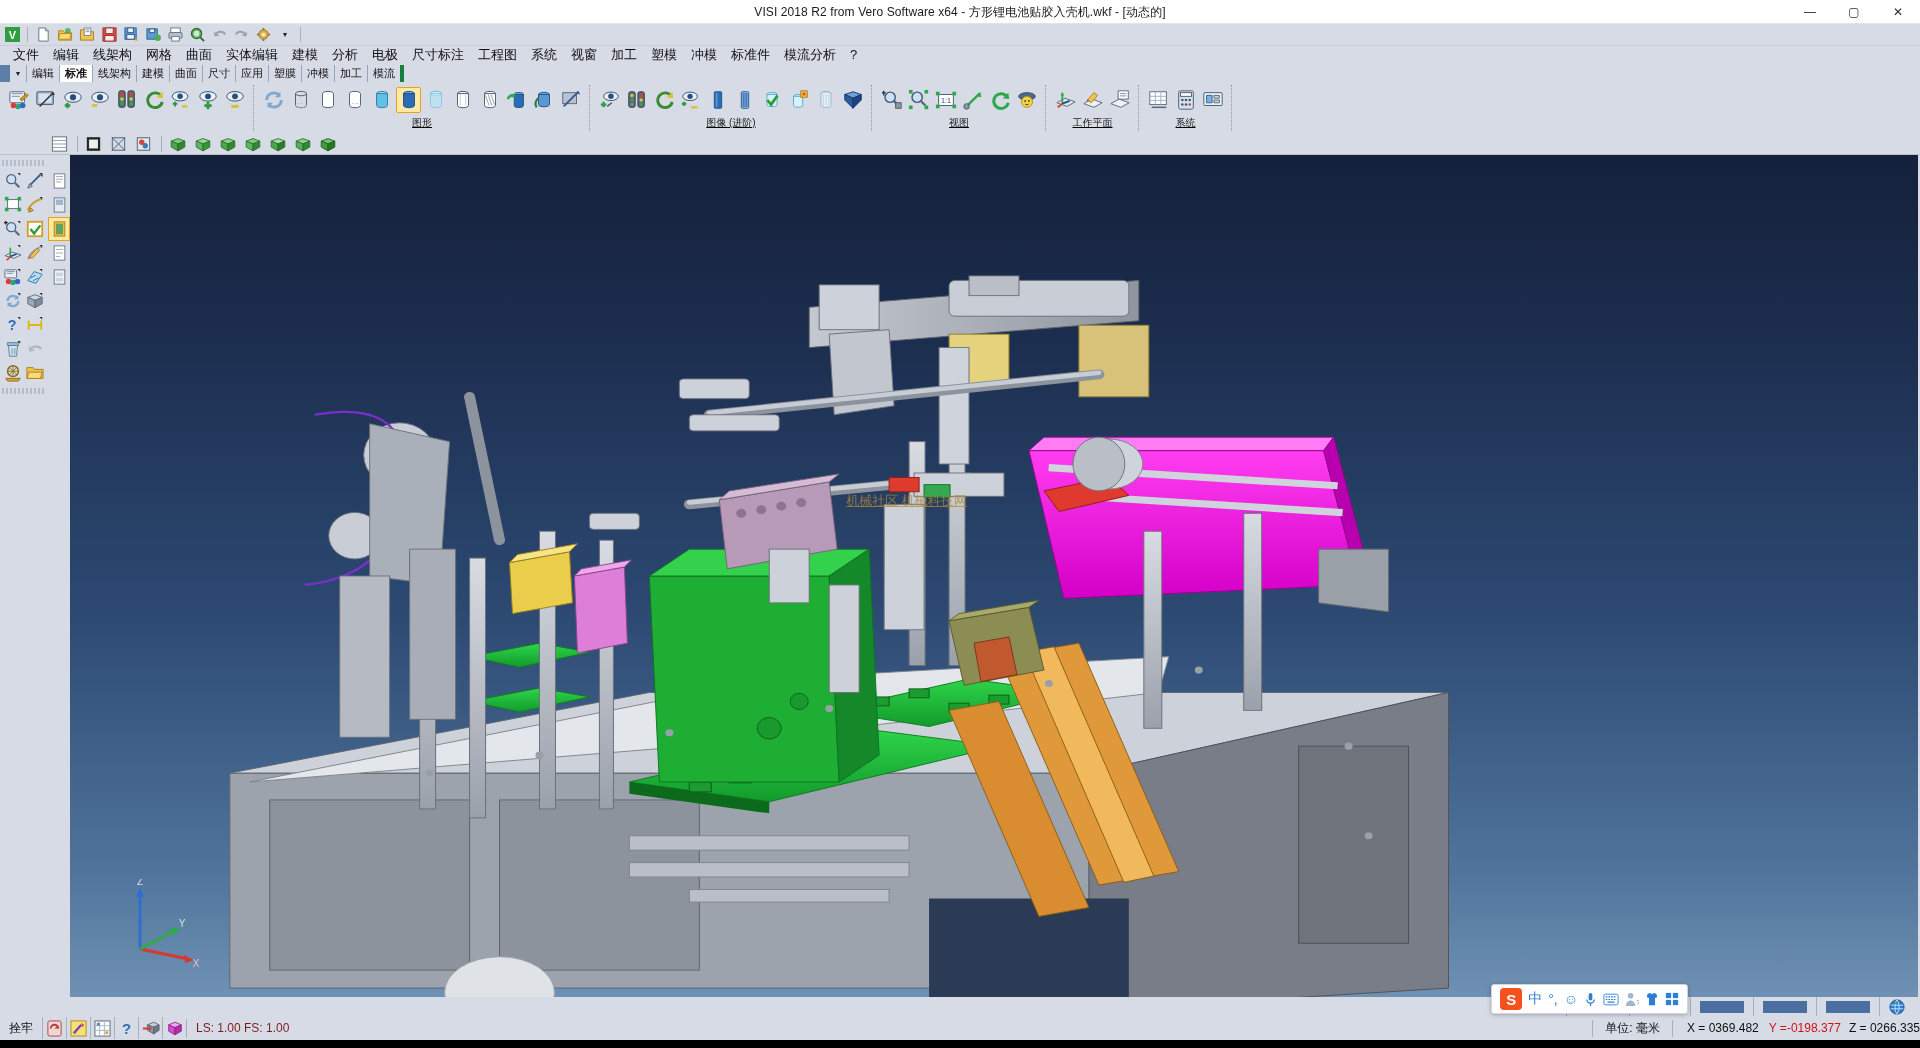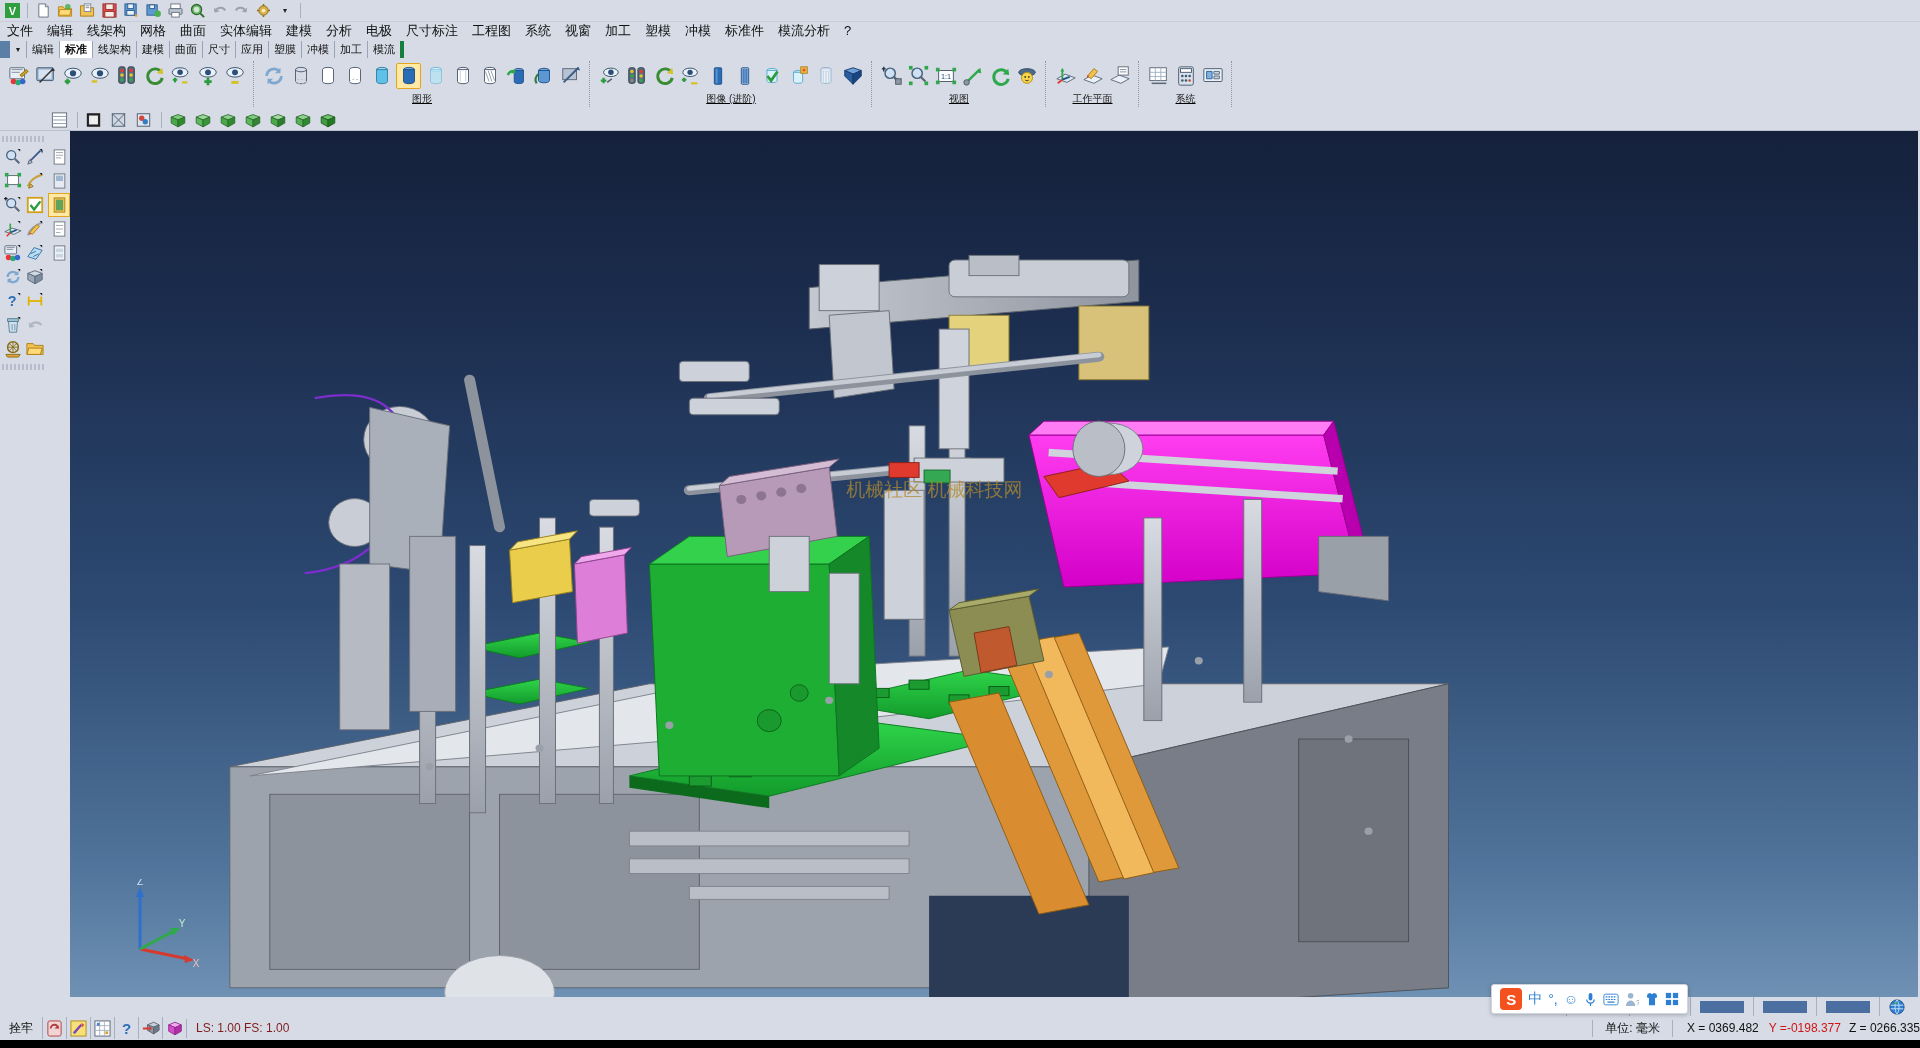--- a/index.html
+++ b/index.html
@@ -34,21 +34,21 @@
   }
   .qat-ico {
     width: 20px; height: 19px; display: flex; align-items: center; justify-content: center;
     font-size: 12px; line-height: 1;
   }
   .qat-sep { width: 1px; height: 15px; background: #a8b0c0; margin: 0 3px; }
 
   
   .menubar {
     height: 19px; background: #d6dbe6; display: flex; align-items: center;
-    padding-left: 0; flex: none;
+    padding-left: 6px; flex: none;
   }
   .menu-item {
     font-size: 13px; color: #111; padding: 1px 7px 2px 7px; line-height: 16px;
     font-family: "Liberation Sans", sans-serif; white-space: nowrap;
   }
 
   
   .tabstrip {
     height: 17px; background: #d6dbe6; display: flex; align-items: stretch;
     padding-left: 0px; flex: none;
@@ -117,22 +117,22 @@
 
   
   .canvaswrap { flex: 1; position: relative; min-width: 0; padding: 0 2px 0 0; }
   .canvas {
     position: absolute; inset: 0 2px 0 0;
     background: linear-gradient(180deg,#15213b 0%,#1b2c4d 20%,#2d4a73 55%,#50749b 85%,#6f91b4 100%);
     overflow: hidden;
   }
   .axis { position: absolute; left: 40px; bottom: 28px; width: 90px; height: 90px; }
   .wm {
-    position: absolute; left: 42%; top: 40%; font-size: 19px; color: #b08a2e;
-    opacity: .75; font-family: "Liberation Sans", sans-serif;
+    position: absolute; left: 42%; top: 40%; font-size: 13px; color: #b08a2e;
+    opacity: .75; font-family: "Liberation Sans", sans-serif; text-decoration: underline;
   }
 
   
   .statuswrap { flex: none; background: #d6dbe6; }
   .statusrow1 {
     height: 19px; display: flex; align-items: center; justify-content: flex-end;
     padding-right: 6px; font-size: 11px; color: #111; gap: 0;
   }
   .statusrow2 {
     height: 24px; display: flex; align-items: center;
@@ -166,20 +166,28 @@
   .ime-logo {
     width: 22px; height: 22px; background: #f4511e; border-radius: 4px; color: #fff;
     font-size: 15px; font-weight: bold; display: flex; align-items: center; justify-content: center;
   }
 </style>
 </head>
 <body>
 
 <div class="app">
 
+  <div class="titlebar">
+    <div class="title-text">VISI 2018 R2 from Vero Software x64 - 方形锂电池贴胶入壳机.wkf - [动态的]</div>
+    <div class="win-btns">
+      <div class="win-btn">—</div>
+      <div class="win-btn">▢</div>
+      <div class="win-btn close">✕</div>
+    </div>
+  </div>
 
   <div class="qat">
     <div class="qat-ico">
       <svg width="15" height="15" viewBox="0 0 15 15">
           <rect x="0" y="0" width="15" height="15" fill="#2e9e3e"></rect>
           <text x="7.5" y="12" font-size="11" font-family="Liberation Sans" fill="#fff" text-anchor="middle" font-weight="bold">V</text>
         </svg>
     </div>
     <div class="qat-sep"></div>
     <div class="qat-ico">

